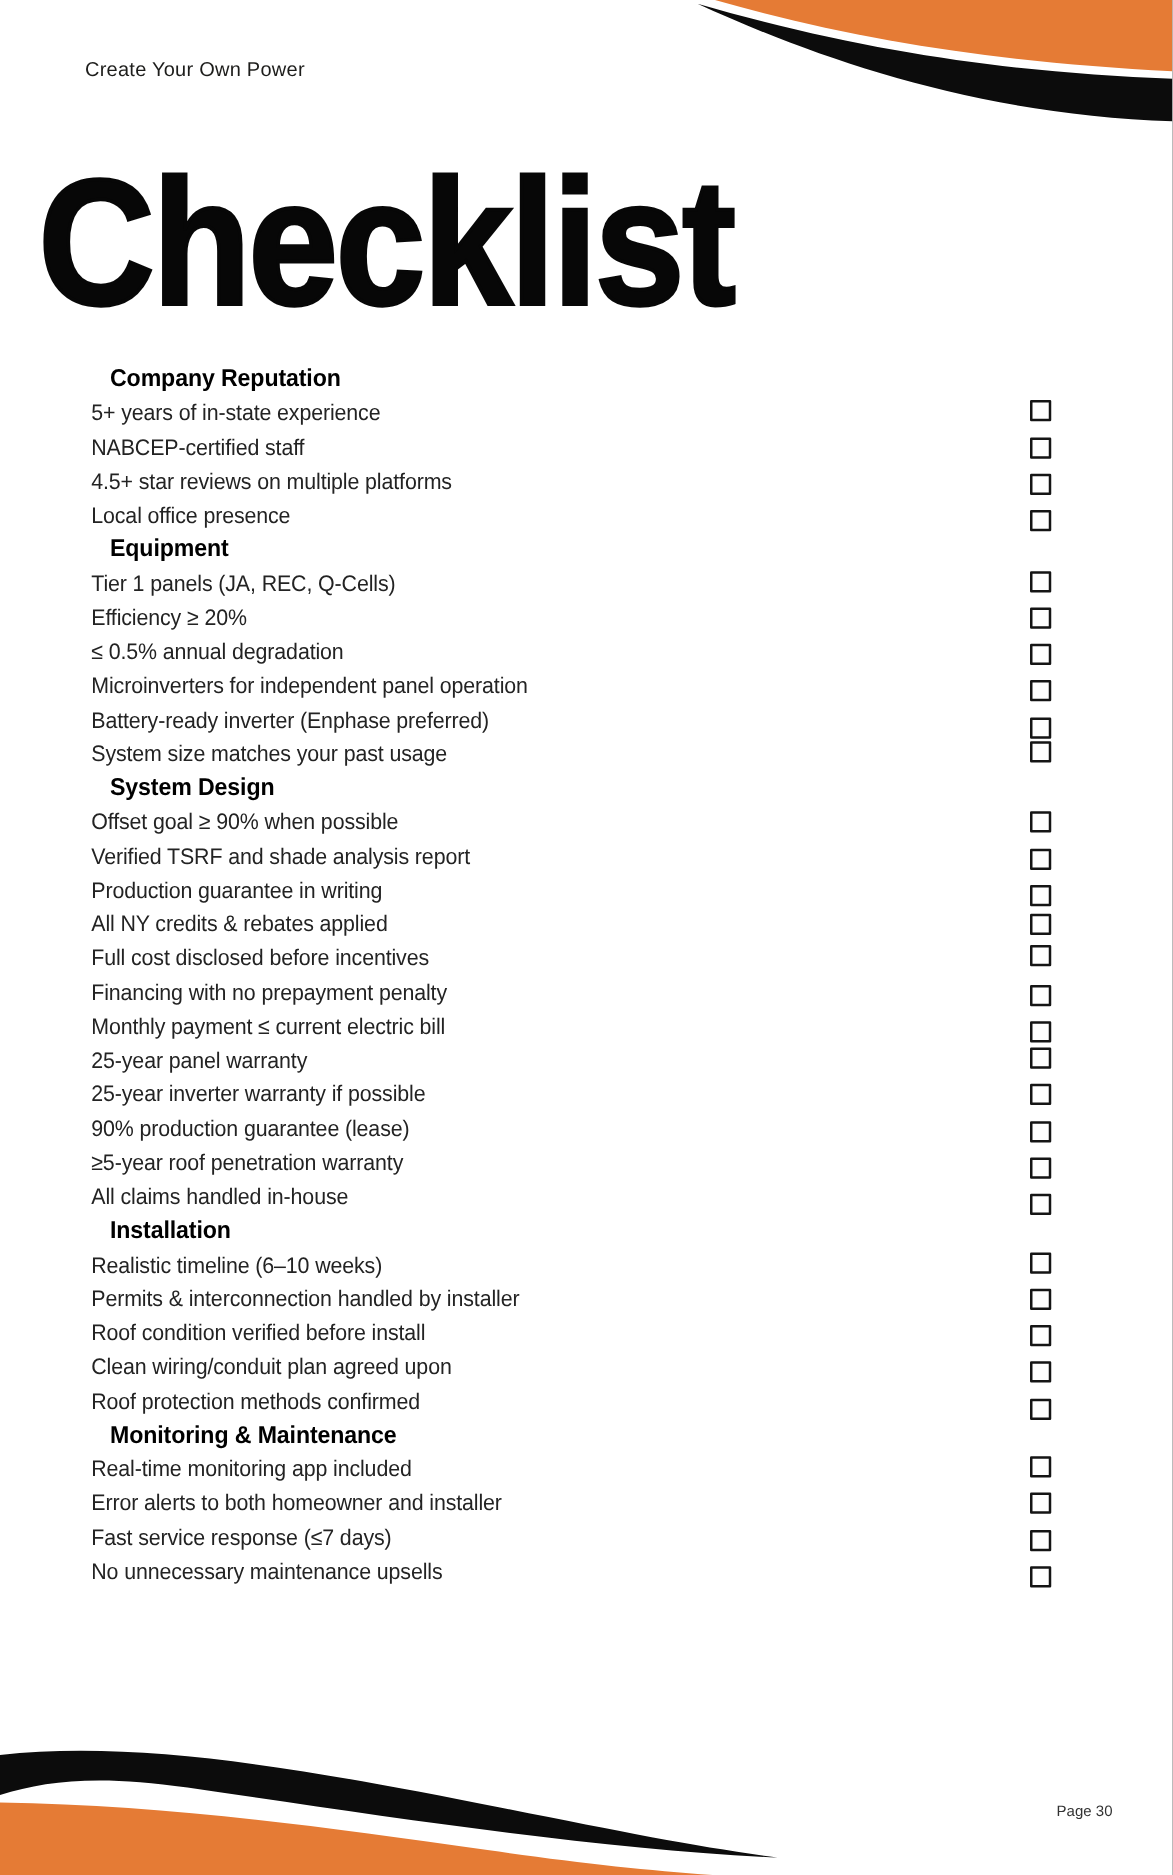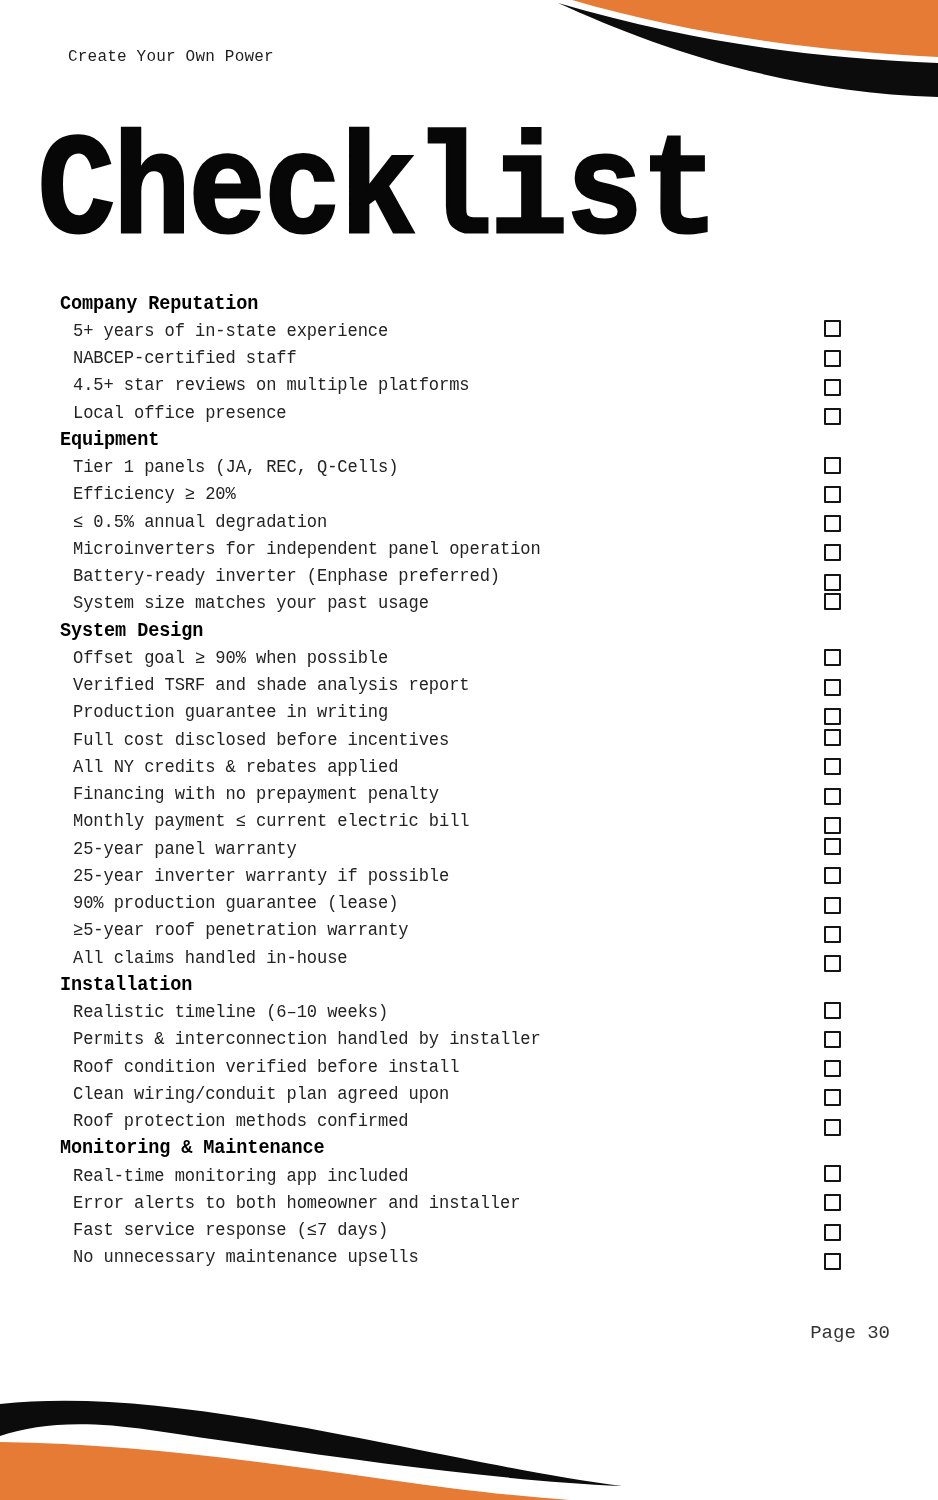--- a/index.html
+++ b/index.html
@@ -1,45 +1,45 @@
 <!DOCTYPE html>
 <html><head>
 <meta charset="utf-8">
 <style>
   html,body { margin:0; padding:0; background:#888; }
   .page {
     position:relative; width:938px; height:1500px; margin:0 auto;
     background:#ffffff; overflow:hidden;
-    font-family:Liberation Mono, monospace; color:#1f1f1f;
+    font-family:Liberation Sans, sans-serif; color:#1f1f1f;
   }
   .swoosh-top { position:absolute; top:0; left:0; display:block; }
   .swoosh-bottom { position:absolute; bottom:0; left:0; display:block; }
 
   .brand {
     position:absolute; left:68px; top:48px;
     font-size:16px; letter-spacing:0.2px; color:#1d1d1b; white-space:nowrap;
   }
   .title-wrap { position:absolute; top:123px; left:0; width:100%; text-align:left; }
   .title {
     display:inline-block; font-size:143px; font-weight:bold; line-height:1;
     letter-spacing:-2px; color:#070707; -webkit-text-stroke:3px #070707;
     transform:scaleX(0.9); transform-origin:center; white-space:nowrap;
   }
 
   .checklist { position:absolute; top:290px; left:0; width:100%; }
   .row { height:27.25px; display:flex; align-items:center; padding-right:97px; box-sizing:border-box; }
-  .row.heading { padding-left:60px; font-weight:bold; font-size:19.5px; color:#000; letter-spacing:-0.1px; }
+  .row.heading { padding-left:88px; font-weight:bold; font-size:19.5px; color:#000; letter-spacing:-0.1px; }
   .row.item { padding-left:73px; font-size:18px; color:#232323; }
   .label { flex:1 1 auto; white-space:nowrap; letter-spacing:-0.1px; transform:scaleX(0.95); transform-origin:left center; }
   .heading > .htext { transform:scaleX(0.95); transform-origin:left center; display:inline-block; white-space:nowrap; }
   .box {
     flex:0 0 17px; width:17px; height:17px; box-sizing:border-box;
     border:2px solid #151515; border-radius:1px; background:transparent;
   }
-  .page-num { position:absolute; top:1322px; right:48px; font-size:19px; color:#333; }
+  .page-num { position:absolute; top:1442px; right:48px; font-size:12px; color:#333; }
 </style>
 </head>
 <body>
 
 <div class="page">
 
   <svg class="swoosh-top" width="938" height="110" viewBox="0 0 938 110" aria-hidden="true">
     <path d="M558,3 C700,44 815,58 938,63 L938,97 C780,92 652,46 558,3 Z" fill="#0C0C0C"></path>
     <path d="M572,0 L938,0 L938,57 C805,50 690,34 572,0 Z" fill="#E57B35"></path>
   </svg>
@@ -111,26 +111,26 @@
       </div>
       <div class="row item">
         <div class="label">Verified TSRF and shade analysis report</div>
         <span class="box" role="checkbox" aria-checked="false" style="transform: translateY(2px);"></span>
       </div>
       <div class="row item">
         <div class="label">Production guarantee in writing</div>
         <span class="box" role="checkbox" aria-checked="false" style="transform: translateY(4px);"></span>
       </div>
       <div class="row item">
+        <div class="label">All NY credits &amp; rebates applied</div>
+        <span class="box" role="checkbox" aria-checked="false" style="transform: translateY(0px);"></span>
+      </div>
+      <div class="row item">
         <div class="label">Full cost disclosed before incentives</div>
         <span class="box" role="checkbox" aria-checked="false" style="transform: translateY(-2px);"></span>
-      </div>
-      <div class="row item">
-        <div class="label">All NY credits &amp; rebates applied</div>
-        <span class="box" role="checkbox" aria-checked="false" style="transform: translateY(0px);"></span>
       </div>
       <div class="row item">
         <div class="label">Financing with no prepayment penalty</div>
         <span class="box" role="checkbox" aria-checked="false" style="transform: translateY(2px);"></span>
       </div>
       <div class="row item">
         <div class="label">Monthly payment ≤ current electric bill</div>
         <span class="box" role="checkbox" aria-checked="false" style="transform: translateY(4px);"></span>
       </div>
       <div class="row item">

